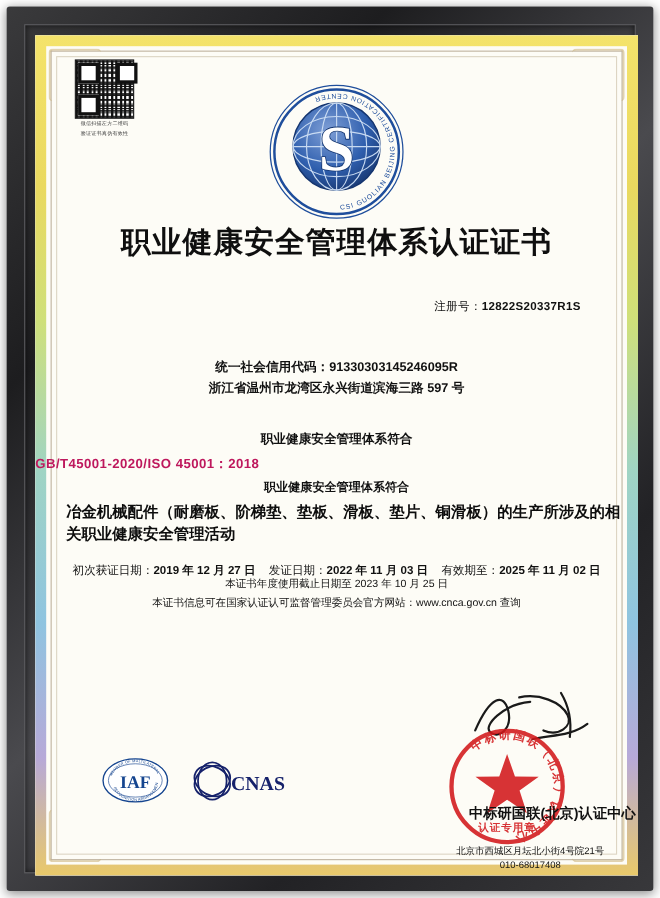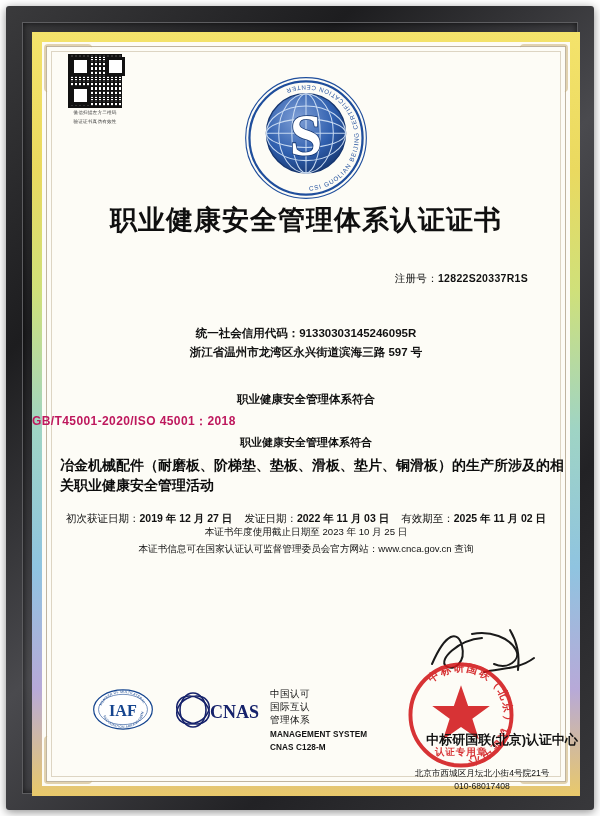--- a/index.html
+++ b/index.html
@@ -435,27 +435,20 @@
 
       <svg class="cnas" viewBox="0 0 172 92">
         <g fill="none" stroke="#16226b" stroke-width="3.2">
           <ellipse cx="38" cy="46" rx="26" ry="34"></ellipse>
           <ellipse cx="38" cy="46" rx="34" ry="26" transform="rotate(-28 38 46)"></ellipse>
           <ellipse cx="38" cy="46" rx="34" ry="26" transform="rotate(28 38 46)"></ellipse>
         </g>
         <text x="170" y="62" text-anchor="end" font-family="'Liberation Serif', serif" font-size="36" font-weight="bold" fill="#16226b">CNAS</text>
       </svg>
 
-      <div class="cnas-text">
-        <div class="cn">中国认可</div>
-        <div class="cn">国际互认</div>
-        <div class="cn">管理体系</div>
-        <div class="ms">MANAGEMENT SYSTEM</div>
-        <div class="ms">CNAS C128-M</div>
-      </div>
 
       <svg class="signature" viewBox="0 0 120 60">
         <g fill="none" stroke="#1a1a1a" stroke-width="2" stroke-linecap="round">
           <path d="M8,40 C22,8 34,6 38,22 C42,38 30,48 22,42 C14,36 34,16 58,14"></path>
           <path d="M48,10 C66,6 86,14 92,26 C97,36 84,46 70,40"></path>
           <path d="M60,48 C76,44 94,46 110,34"></path>
           <path d="M86,6 C92,16 96,30 94,46"></path>
         </g>
       </svg>
 

